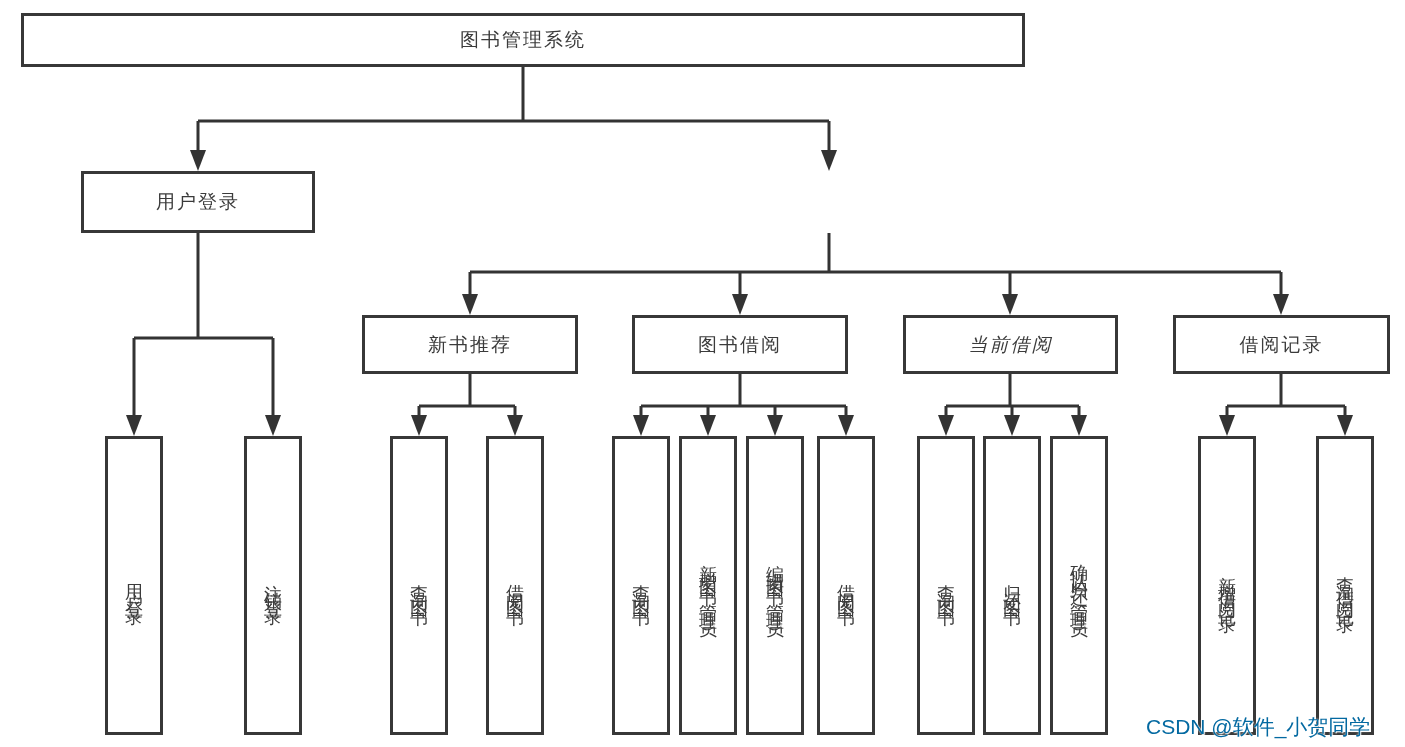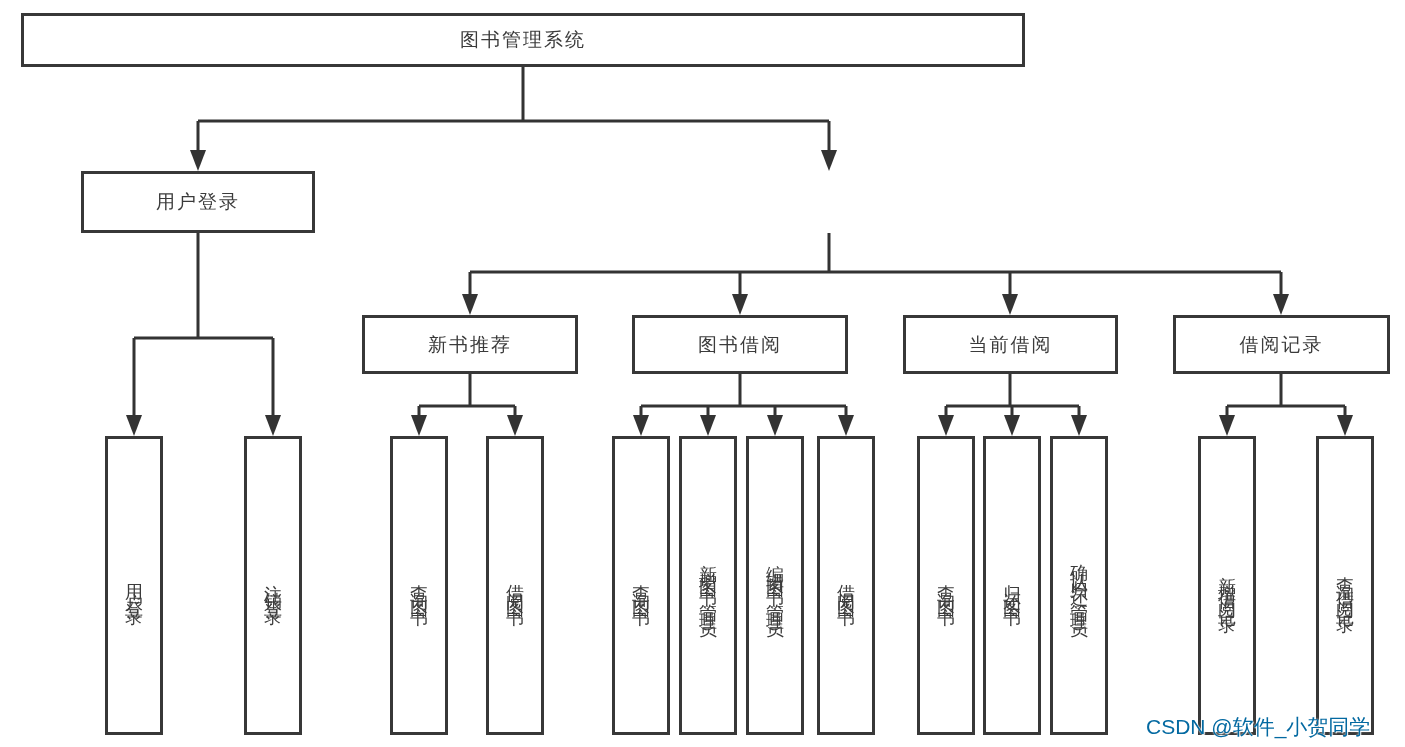--- a/index.html
+++ b/index.html
@@ -115,21 +115,21 @@
       <polygon points="1337,415 1353,415 1345,436" fill="#333333"></polygon>
     </g>
   </svg>
 
   <div class="node h" style="left:21px; top:13px; width:1004px; height:54px;">图书管理系统</div>
 
   <div class="node h" style="left:81px; top:171px; width:234px; height:62px;">用户登录</div>
 
   <div class="node h" style="left:362px; top:315px; width:216px; height:59px;">新书推荐</div>
   <div class="node h" style="left:632px; top:315px; width:216px; height:59px;">图书借阅</div>
-  <div class="node h" style="left:903px; top:315px; width:215px; height:59px;">当前借阅</div>
+  <div class="node h" style="left:903px; top:315px; width:215px; height:59px;font-style:italic;">当前借阅</div>
   <div class="node h" style="left:1173px; top:315px; width:217px; height:59px;">借阅记录</div>
 
   <div class="node leaf" style="left:105px;">用户登录</div>
   <div class="node leaf" style="left:244px;">注销登录</div>
 
   <div class="node leaf" style="left:390px;">查询图书</div>
   <div class="node leaf" style="left:486px;">借阅图书</div>
 
   <div class="node leaf" style="left:612px;">查询图书</div>
   <div class="node leaf" style="left:679px;">新增图书（管理员）</div>

